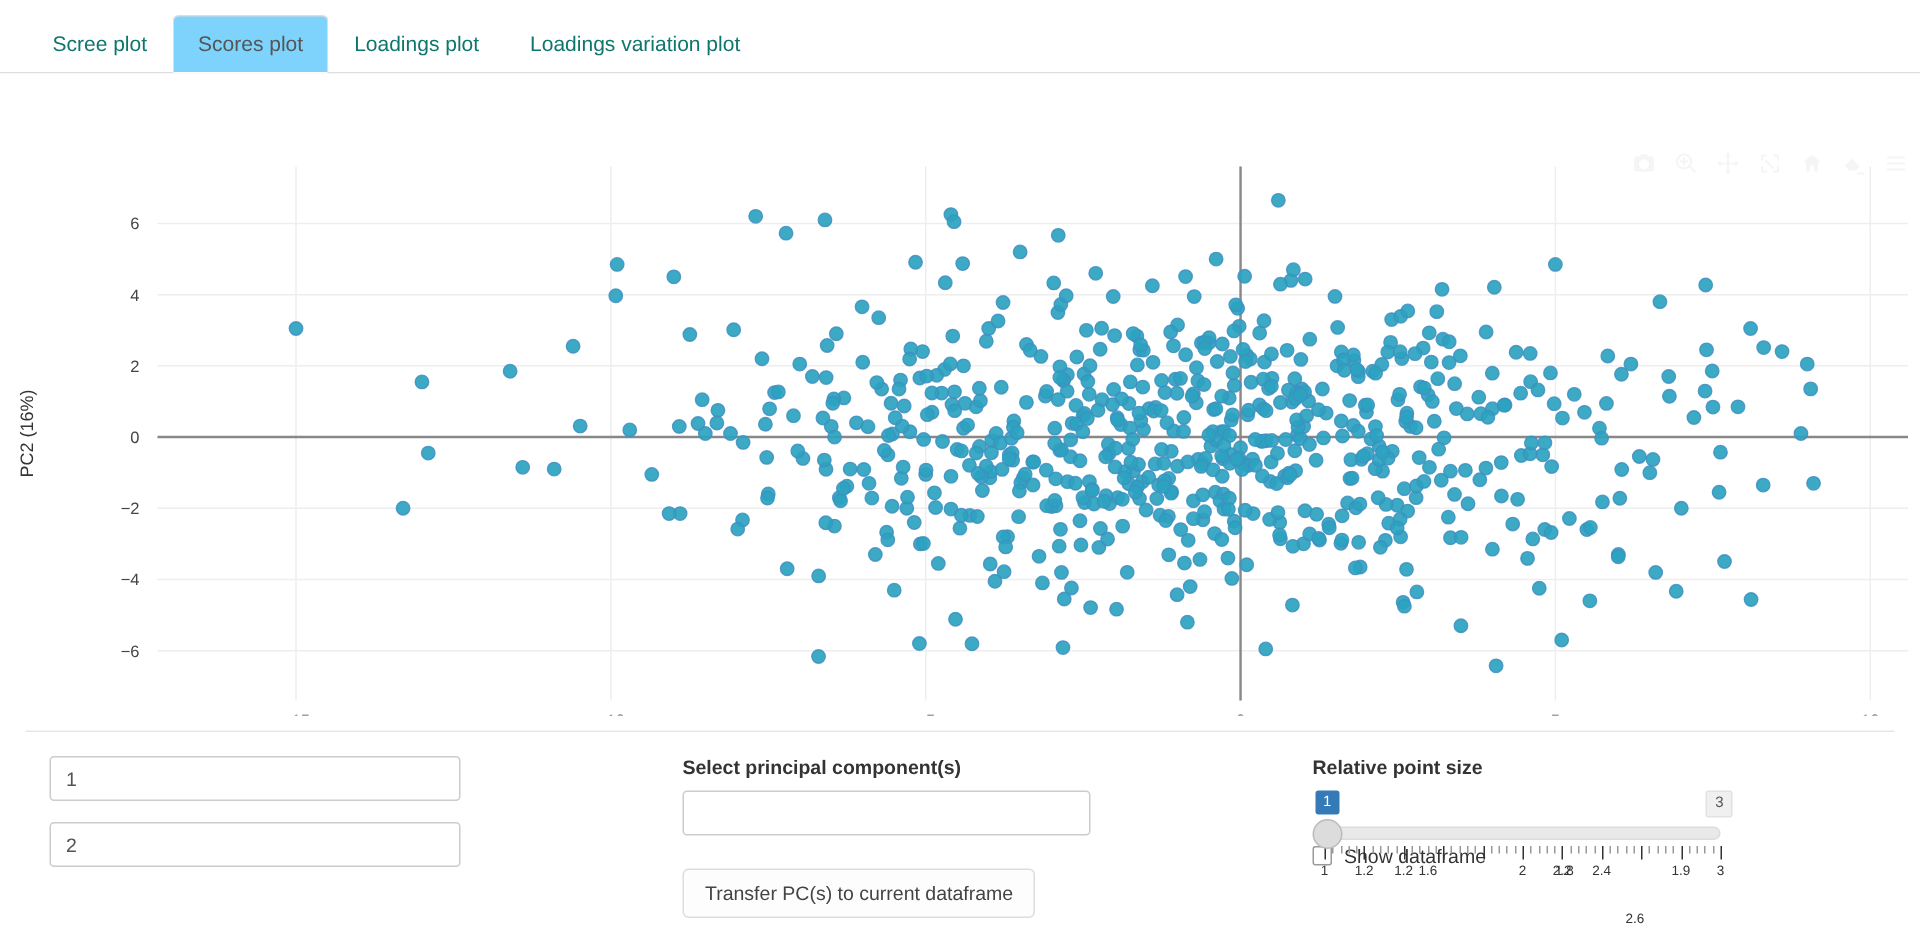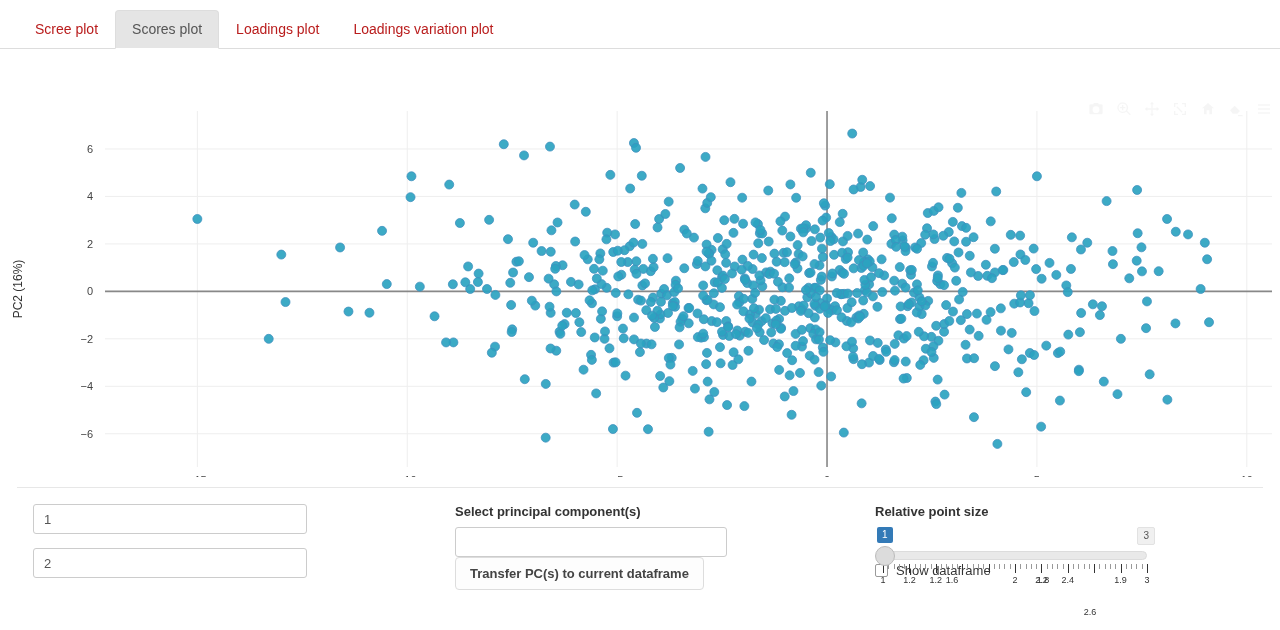--- a/index.html
+++ b/index.html
@@ -16,32 +16,32 @@
     position: relative;
     height: 49px;
     padding-left: 18px;
     display: flex;
     align-items: flex-end;
     border-bottom: 1px solid #ddd;
   }
   .tab {
     font-size: 14px;
     line-height: 1;
-    color: #b91c1c;
+    color: #0f766e;
     padding: 11px 16px 12px 16px;
     margin-bottom: -1px;
     border: 1px solid transparent;
     border-radius: 4px 4px 0 0;
     cursor: pointer;
     white-space: nowrap;
     background: transparent;
   }
   .tab.active {
     color: #555;
-    background: #e5e5e5;
+    background: #7dd3fc;
     border-color: #ddd #ddd #fff #ddd;
     cursor: default;
   }
 
   
   .plot-wrap {
     position: relative;
     width: 1280px;
     height: 428px;
     background: #fff;
@@ -95,29 +95,29 @@
     border: 1px solid #ccc;
     border-radius: 3px;
     font-family: "Liberation Sans", sans-serif;
     outline: none;
   }
   .text-input.wide { width: 272px; }
   .gap { height: 14px; }
 
   .btn {
     display: inline-block;
+    margin-top: 22px;
     padding: 8px 14px;
     font-size: 13px;
     color: #444;
     background: #fdfdfd;
     border: 1px solid #ddd;
     border-radius: 4px;
     cursor: pointer;
     font-family: "Liberation Sans", sans-serif;
-    font-weight: bold;
   }
 
   
   .slider-block { position: relative; width: 280px; margin-top: 4px; }
   .slider-badge {
     position: absolute;
     top: 0; left: 2px;
     background: #337ab7;
     color: #fff;
     font-size: 10px;

